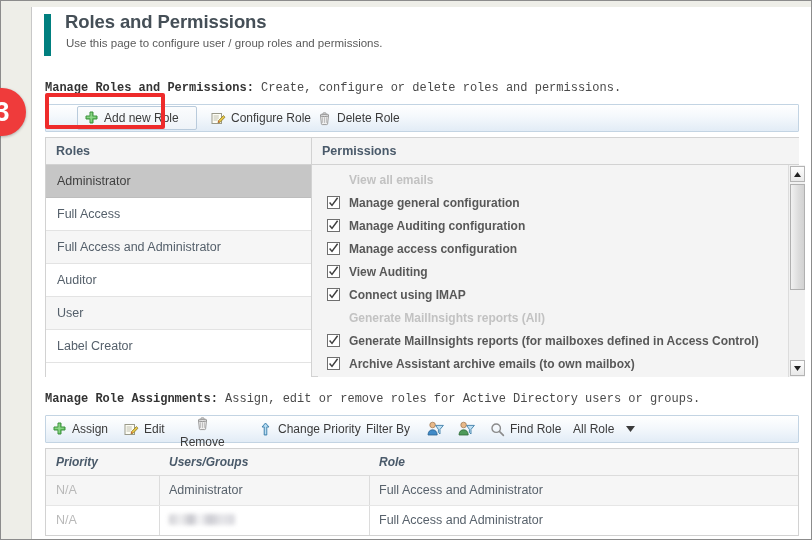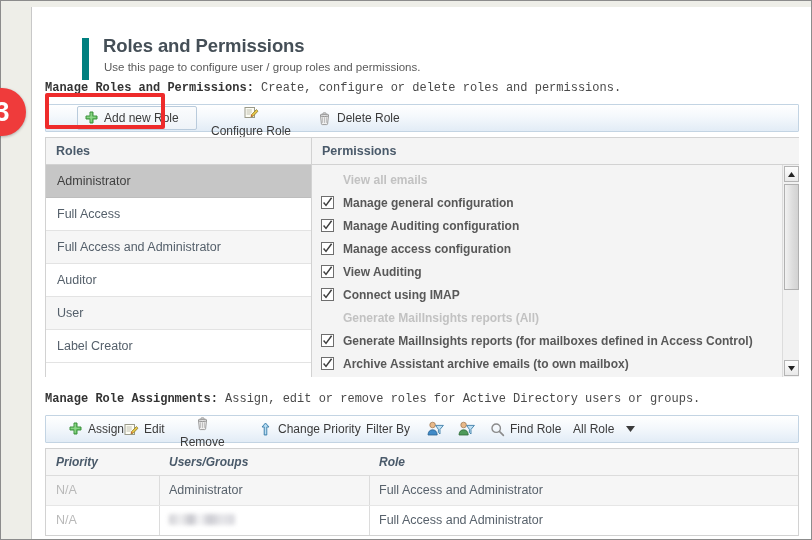--- a/index.html
+++ b/index.html
@@ -42,24 +42,23 @@
     background: #ffffff;
     border-left: 1px solid #c8c8c8;
     box-sizing: border-box;
     overflow: hidden;
   }
 
   
   #page-header {
     position: absolute;
     left: 12px;
-    top: 28px;
+    top: 4px;
     width: 700px;
     height: 48px;
-    margin-left: 38px;
   }
   #header-accent {
     position: absolute;
     left: 0; top: 3px;
     width: 7px; height: 42px;
     background: #007f7f;
   }
   #page-title {
     position: absolute;
     left: 21px;
@@ -203,21 +202,21 @@
   }
   .role-row.alt { background: #f6f6f6; }
   .role-row.selected {
     background: #c6c6c6;
     color: #3f3f3f;
     border-bottom: 1px solid #bdbdbd;
   }
 
   #perms-panel {
     position: absolute;
-    left: 266px;
+    left: 272px;
     top: 27px;
     width: 487px;
     height: 212px;
     background: #f4f4f4;
     box-sizing: border-box;
     overflow: hidden;
   }
   #perms-list {
     position: absolute;
     left: 0; top: 0;
@@ -421,21 +420,21 @@
       <div class="tbtn hovered" style="left:31px; width:120px;">
         <span class="ico">
           <svg width="15" height="15" viewBox="0 0 15 15">
             <path d="M6 1 h3 v4 h4 v3 h-4 v4 h-3 v-4 h-4 v-3 h4 z" fill="#63c363" stroke="#3f913f" stroke-width="1"></path>
             <path d="M6.6 1.8 h1.1 v3.9 h3.9 v1.1 h-3.9 v3.9 h-1.1 v-3.9 h-3.9 v-1.1 h3.9 z" fill="#a8e0a0" opacity="0.75"></path>
           </svg>
         </span>
         <span class="tlabel">Add new Role</span>
       </div>
 
-      <div class="tbtn" style="left:159px;flex-direction:column;">
+      <div class="tbtn" style="left:159px;">
         <span class="ico">
           <svg width="15" height="15" viewBox="0 0 15 15">
             <rect x="1" y="2.5" width="9.5" height="10" fill="#fdfdf4" stroke="#9a9a8a" stroke-width="1"></rect>
             <path d="M2.6 5 h5.2 M2.6 7 h5.2 M2.6 9 h4" stroke="#b8b8a8" stroke-width="0.9"></path>
             <path d="M7.6 9.6 L12.4 4.6 L14 6.2 L9.2 11.2 L7 11.8 z" fill="#e8c84a" stroke="#8a7a2a" stroke-width="0.8"></path>
             <path d="M7 11.8 L7.6 9.6 L8.6 10.6 z" fill="#d24a3a"></path>
           </svg>
         </span>
         <span class="tlabel">Configure Role</span>
       </div>
@@ -579,21 +578,21 @@
         </div>
       </div>
     </div>
 
     <div id="assign-caption" class="section-caption">
       <b>Manage Role Assignments:</b><span> Assign, edit or remove roles for Active Directory users or groups.</span>
     </div>
 
     <div id="assign-toolbar" class="toolbar">
 
-      <div class="tbtn" style="left:16px;">
+      <div class="tbtn" style="left:0;">
         <span class="ico">
           <svg width="15" height="15" viewBox="0 0 15 15">
             <path d="M6 1 h3 v4 h4 v3 h-4 v4 h-3 v-4 h-4 v-3 h4 z" fill="#63c363" stroke="#3f913f" stroke-width="1"></path>
             <path d="M6.6 1.8 h1.1 v3.9 h3.9 v1.1 h-3.9 v3.9 h-1.1 v-3.9 h-3.9 v-1.1 h3.9 z" fill="#a8e0a0" opacity="0.75"></path>
           </svg>
         </span>
         <span class="tlabel">Assign</span>
       </div>
 
       <div class="tbtn" style="left:72px;">

